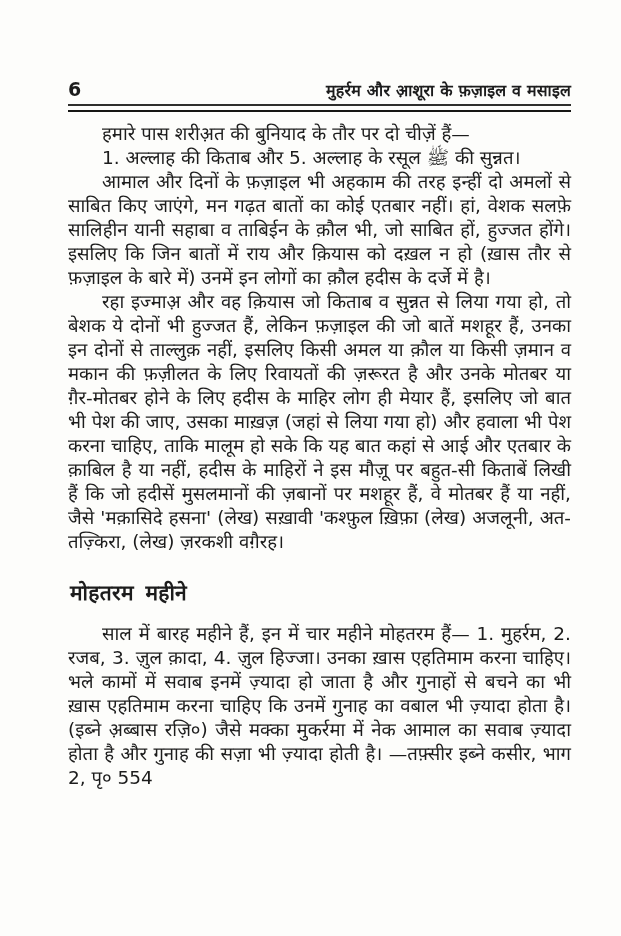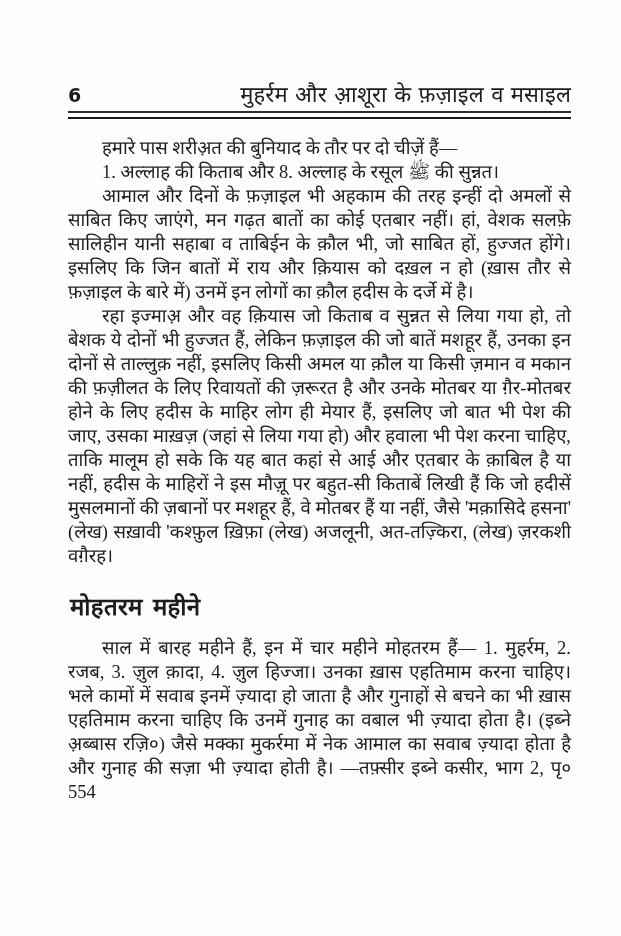--- a/index.html
+++ b/index.html
@@ -22,55 +22,54 @@
   .page-header {
     display: flex;
     justify-content: space-between;
     align-items: baseline;
   }
   .page-number {
     font-weight: bold;
     font-size: 19px;
   }
   .running-title {
-    font-weight: normal;
-    font-size: 22px;
+    font-weight: bold;
+    font-size: 16px;
     letter-spacing: 0.2px;
     white-space: nowrap;
   }
   .rule {
     border: none;
     margin: 0;
   }
   .rule-top {
     border-top: 2px solid #2e2e2c;
     margin-top: 3px;
   }
   .rule-bottom {
     border-top: 2px solid #161614;
     margin-top: 4px;
   }
   .page-body {
-    margin-top: 17px;
+    margin-top: 10px;
     font-size: 18.5px;
     line-height: 24px;
-    font-family: Liberation Serif, serif;
   }
   .intro-line {
     margin: 0;
     text-indent: 34px;
     text-align: left;
   }
   .body-para {
     margin: 0;
     text-indent: 34px;
     text-align: justify;
   }
   .section-heading {
-    font-size: 24px;
+    font-size: 21px;
     font-weight: bold;
     margin: 27px 0 17px 2px;
     letter-spacing: 0.3px;
     word-spacing: 4px;
   }
 </style>
 </head>
 <body>
 
 <div class="scan-page">
@@ -80,21 +79,21 @@
     <span class="running-title">मुहर्रम और आ़शूरा के फ़ज़ाइल व मसाइल</span>
   </header>
 
   <div class="rule rule-top"></div>
   <div class="rule rule-bottom"></div>
 
   <main class="page-body">
 
     <p class="intro-line">हमारे पास शरीअ़त की बुनियाद के तौर पर दो चीज़ें हैं—</p>
 
-    <p class="intro-line">1. अल्लाह की किताब और 8. अल्लाह के रसूल ﷺ की सुन्नत।</p>
+    <p class="intro-line">1. अल्लाह की किताब और 5. अल्लाह के रसूल ﷺ की सुन्नत।</p>
 
     <p class="body-para">आमाल और दिनों के फ़ज़ाइल भी अहकाम की तरह इन्हीं दो अमलों से साबित किए जाएंगे, मन गढ़त बातों का कोई एतबार नहीं। हां, वेशक सलफ़े सालिहीन यानी सहाबा व ताबिईन के क़ौल भी, जो साबित हों, हुज्जत होंगे। इसलिए कि जिन बातों में राय और क़ियास को दख़ल न हो (ख़ास तौर से फ़ज़ाइल के बारे में) उनमें इन लोगों का क़ौल हदीस के दर्जे में है।</p>
 
     <p class="body-para">रहा इज्माअ़ और वह क़ियास जो किताब व सुन्नत से लिया गया हो, तो बेशक ये दोनों भी हुज्जत हैं, लेकिन फ़ज़ाइल की जो बातें मशहूर हैं, उनका इन दोनों से ताल्लुक़ नहीं, इसलिए किसी अमल या क़ौल या किसी ज़मान व मकान की फ़ज़ीलत के लिए रिवायतों की ज़रूरत है और उनके मोतबर या ग़ैर-मोतबर होने के लिए हदीस के माहिर लोग ही मेयार हैं, इसलिए जो बात भी पेश की जाए, उसका माख़ज़ (जहां से लिया गया हो) और हवाला भी पेश करना चाहिए, ताकि मालूम हो सके कि यह बात कहां से आई और एतबार के क़ाबिल है या नहीं, हदीस के माहिरों ने इस मौज़ू पर बहुत-सी किताबें लिखी हैं कि जो हदीसें मुसलमानों की ज़बानों पर मशहूर हैं, वे मोतबर हैं या नहीं, जैसे 'मक़ासिदे हसना' (लेख) सख़ावी 'कश्फ़ुल ख़िफ़ा (लेख) अजलूनी, अत-तज़्किरा, (लेख) ज़रकशी वग़ैरह।</p>
 
     <h2 class="section-heading">मोहतरम महीने</h2>
 
     <p class="body-para">साल में बारह महीने हैं, इन में चार महीने मोहतरम हैं— 1. मुहर्रम, 2. रजब, 3. ज़ुल क़ादा, 4. ज़ुल हिज्जा। उनका ख़ास एहतिमाम करना चाहिए। भले कामों में सवाब इनमें ज़्यादा हो जाता है और गुनाहों से बचने का भी ख़ास एहतिमाम करना चाहिए कि उनमें गुनाह का वबाल भी ज़्यादा होता है। (इब्ने अ़ब्बास रज़ि०) जैसे मक्का मुकर्रमा में नेक आमाल का सवाब ज़्यादा होता है और गुनाह की सज़ा भी ज़्यादा होती है। —तफ़्सीर इब्ने कसीर, भाग 2, पृ० 554</p>
 
 

